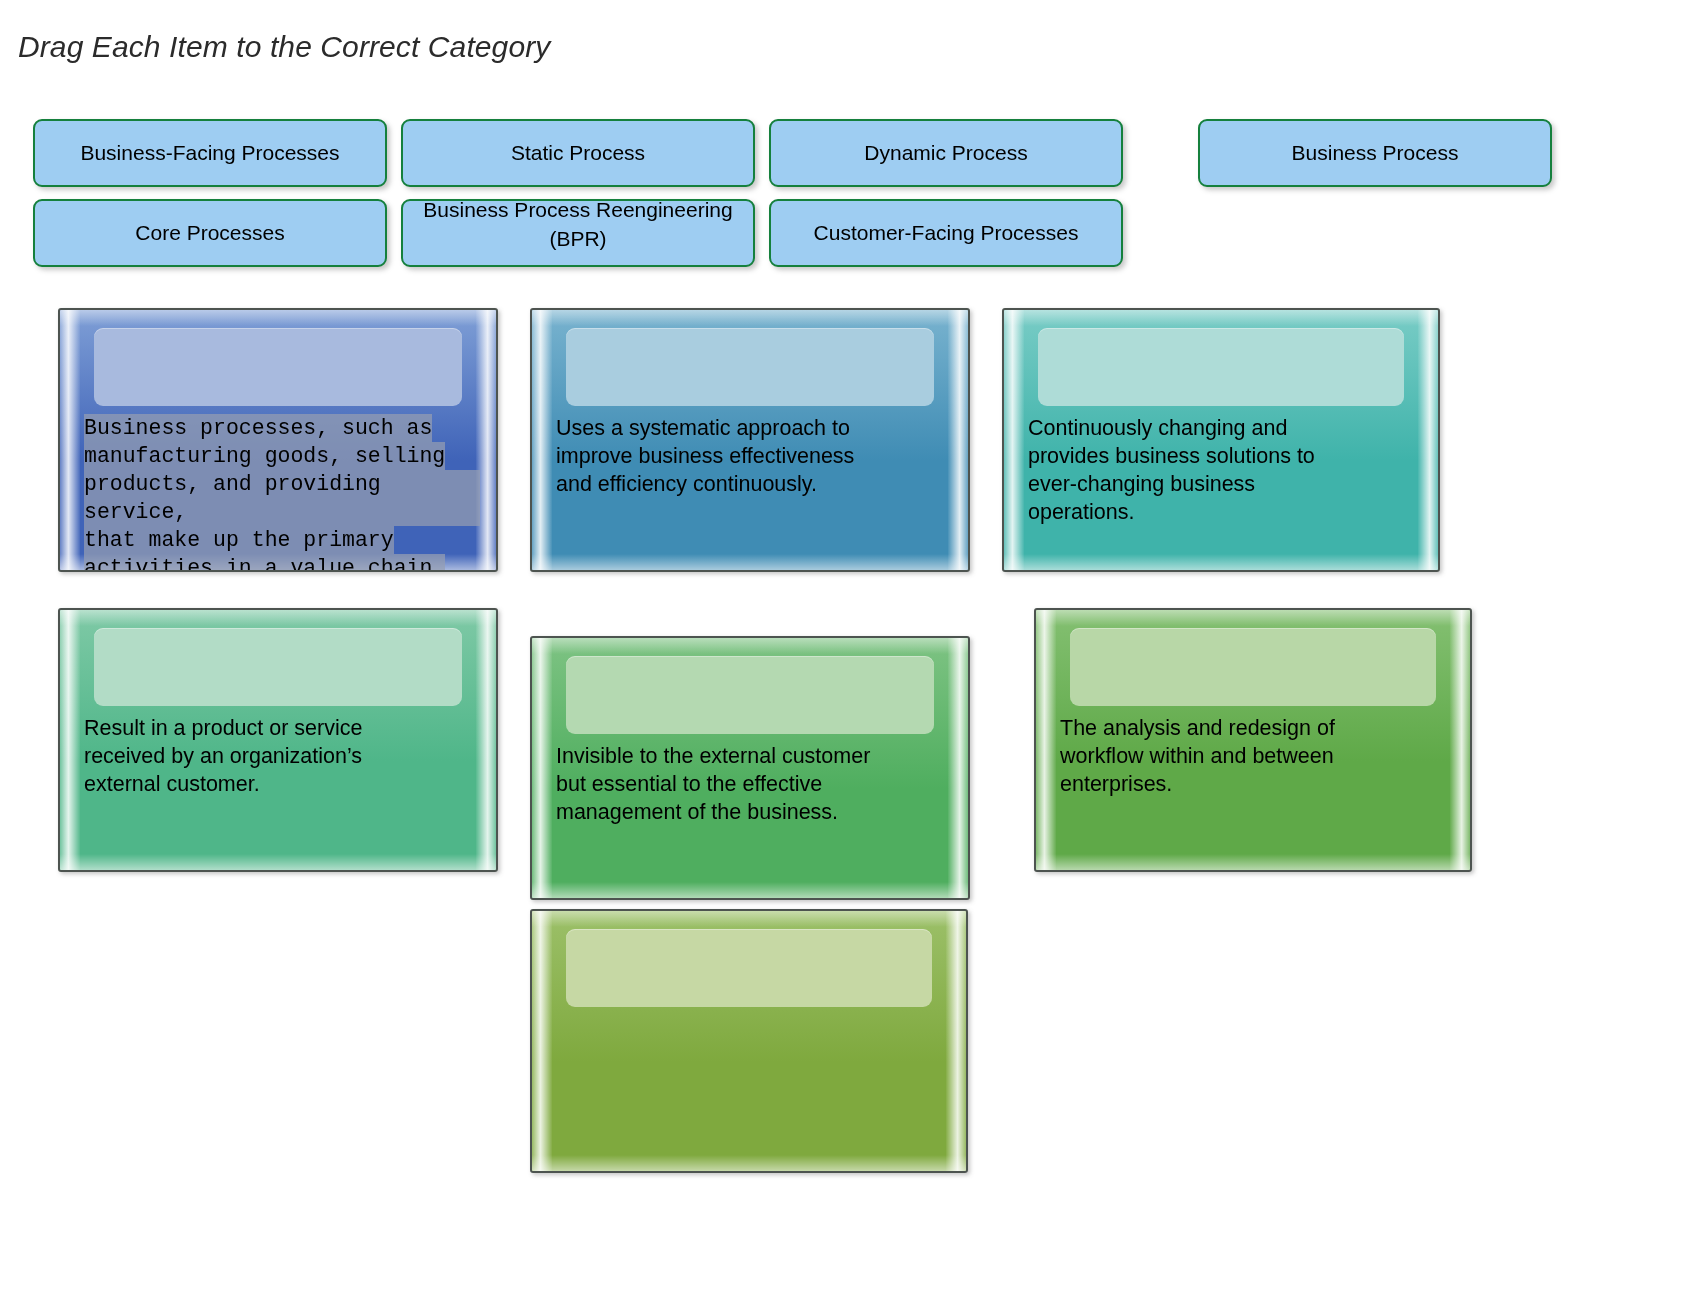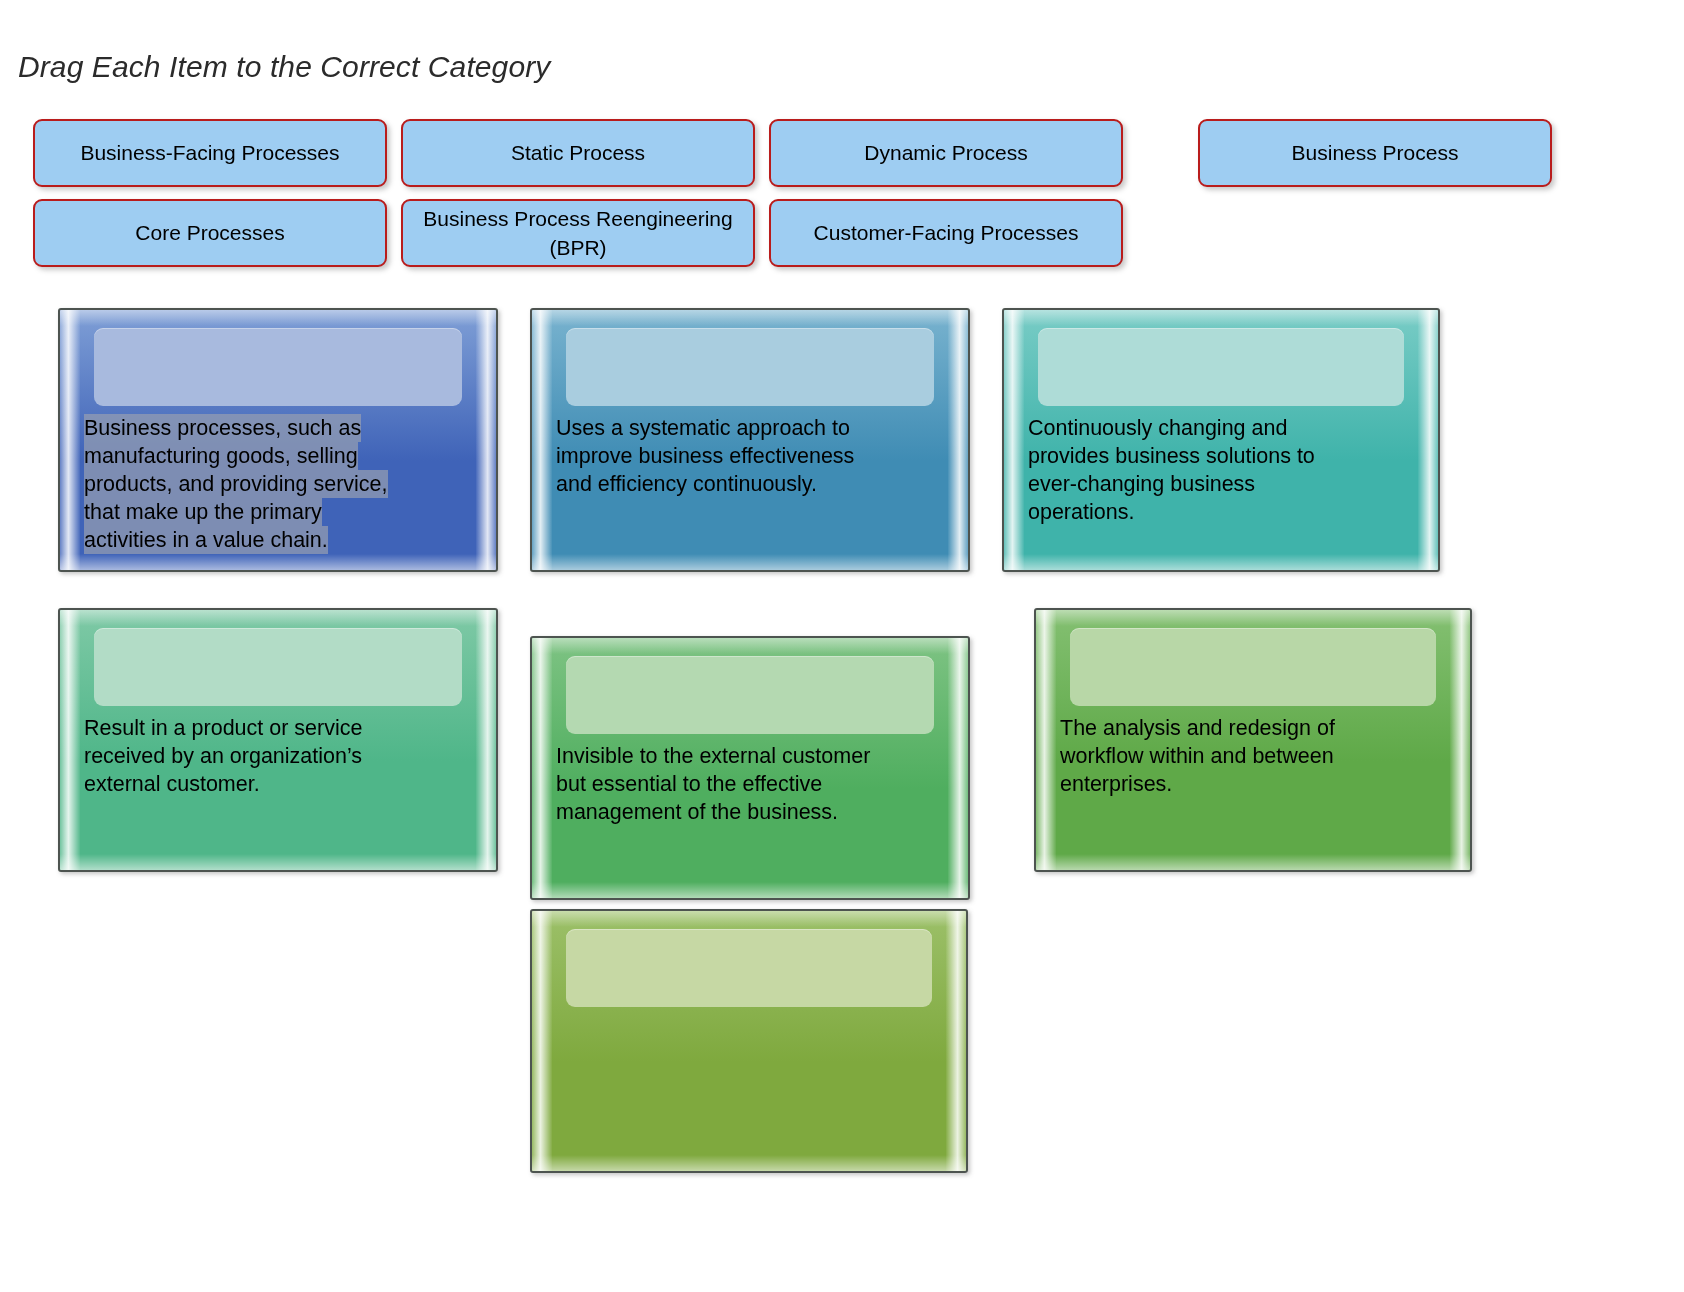--- a/index.html
+++ b/index.html
@@ -18,40 +18,39 @@
   .page-title {
     position: absolute;
     left: 18px;
     top: 30px;
     font-size: 30px;
     font-style: italic;
     font-weight: 400;
     color: #2b2b2b;
     letter-spacing: 0.1px;
     white-space: nowrap;
-    margin-top: 20px;
   }
 
   
   .cat-layer { position: absolute; left: 0; top: 0; }
 
   .cat-btn {
     position: absolute;
     background: #9ECDF2;
-    border: 2px solid #b91c1c;
+    border: 2px solid #15803d;
     border-radius: 9px;
     display: flex;
     align-items: center;
     justify-content: center;
     text-align: center;
     font-size: 21px;
     color: #000000;
     line-height: 1.35;
     box-shadow: 3px 3px 5px rgba(120,120,120,0.40);
-    padding: 3px 10px;
+    padding: 12px 10px;
   }
   .cat-btn span { display: block; }
 
   
   .card {
     position: absolute;
     border: 2px solid #4d5450;
     border-radius: 3px;
     overflow: hidden;
     box-shadow: 2px 2px 4px rgba(90,90,90,0.35);
@@ -94,21 +93,21 @@
   .card .card-text {
     position: absolute;
     left: 24px;
     right: 16px;
     top: 104px;
     font-size: 21.5px;
     line-height: 28px;
     color: #000000;
   }
   .card .card-text .ln { display: block; width: fit-content; }
-  .card.selected .card-text .ln { background: rgba(150,158,178,0.72); }
+  .card.selected .card-text .ln { background: rgba(150,158,178,0.72); font-family: Liberation Mono, monospace; }
 </style>
 </head>
 <body>
 
 <div class="page">
 
   <div class="page-title">Drag Each Item to the Correct Category</div>
 
   <div class="cat-layer">
       <div class="cat-btn" style="left: 33px; top: 119px; width: 354px; height: 68px;">

